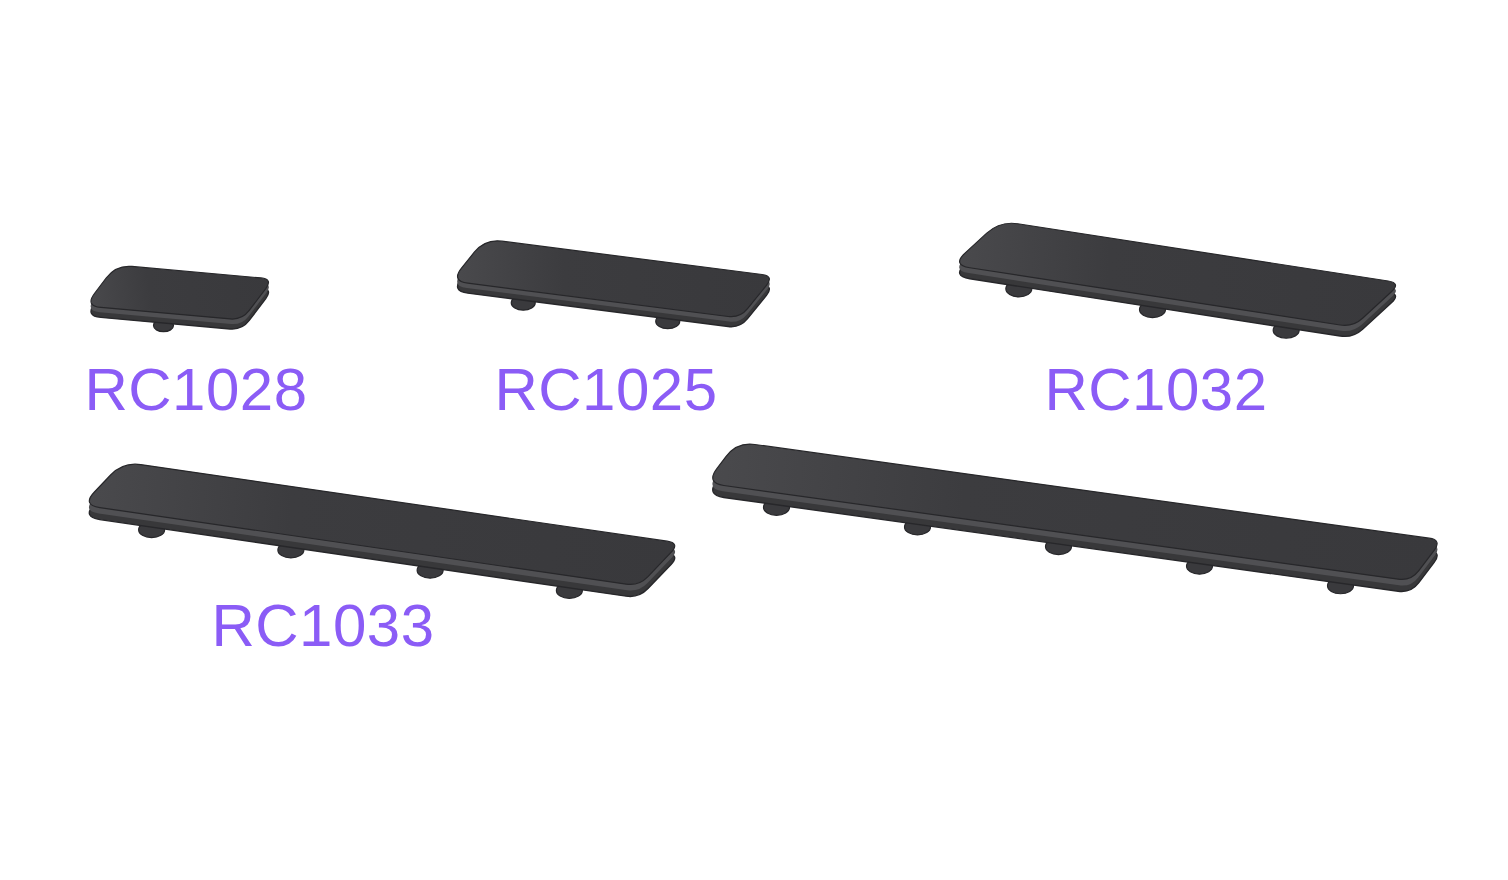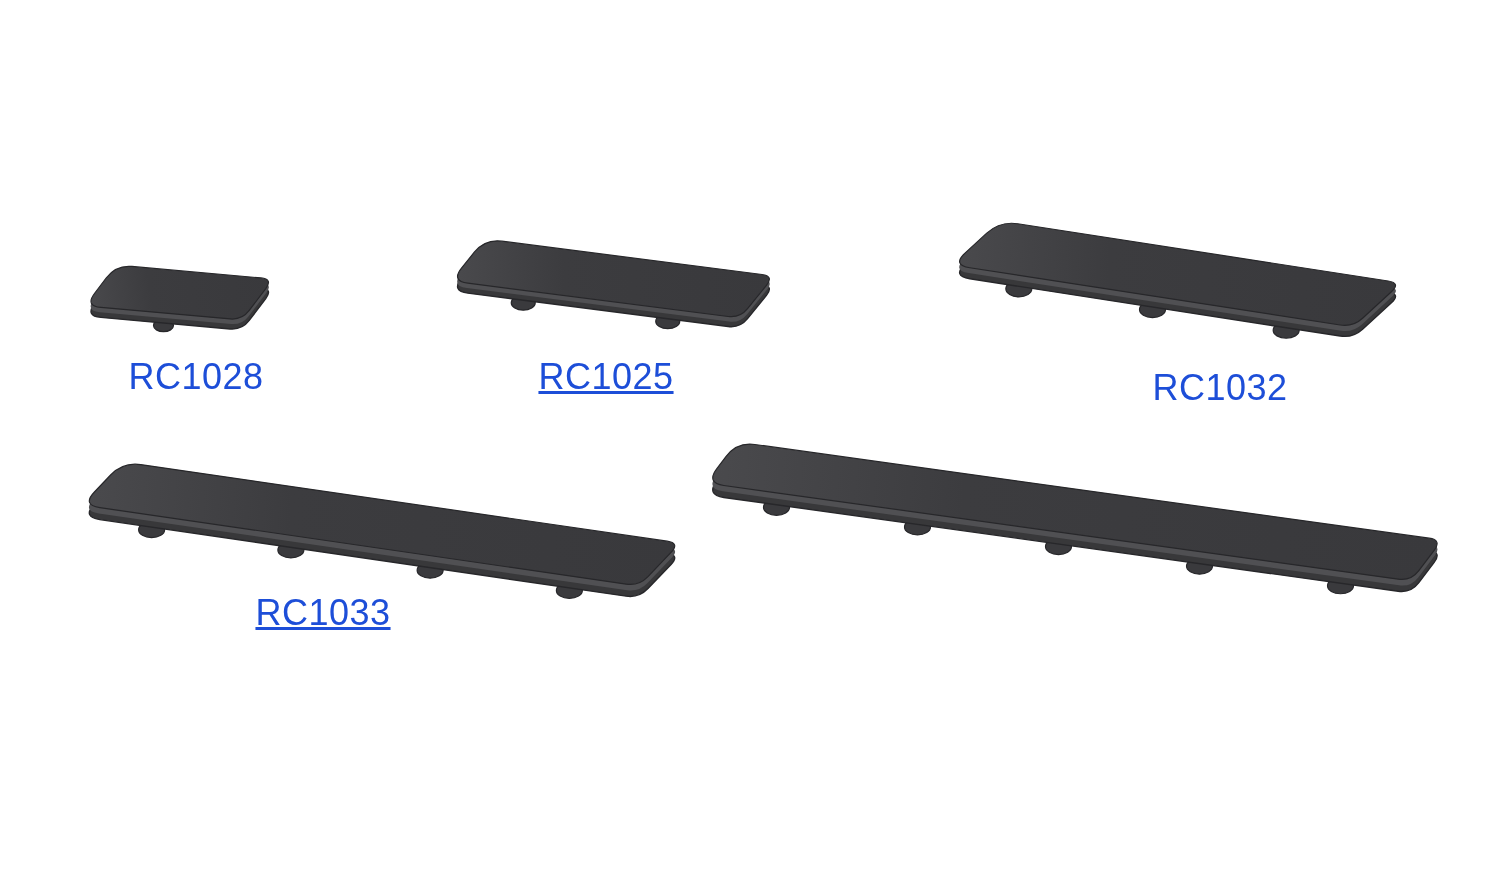--- a/index.html
+++ b/index.html
@@ -19,25 +19,25 @@
     position: absolute;
     left: 0;
     top: 0;
     width: 1508px;
     height: 880px;
     display: block;
   }
   .part-label {
     position: absolute;
     transform: translateX(-50%);
-    font-size: 36px;
+    font-size: 60px;
     line-height: 1.05;
     font-weight: 400;
     letter-spacing: 0.5px;
-    color: #1d4ed8;
+    color: #8b5cf6;
     white-space: nowrap;
     user-select: none;
   }
 </style>
 </head>
 <body>
 
 <div class="stage">
   <svg id="caps-svg" viewBox="0 0 1508 880" xmlns="http://www.w3.org/2000/svg">
       <defs>
@@ -103,16 +103,16 @@
         <ellipse cx="1058.5" cy="546.5" rx="13" ry="8.06" fill="#3a3a3d" stroke="#27272a" stroke-width="1.2"></ellipse>
         <ellipse cx="1199.5" cy="566.1" rx="13" ry="8.06" fill="#3a3a3d" stroke="#27272a" stroke-width="1.2"></ellipse>
         <ellipse cx="1340.5" cy="585.7" rx="13" ry="8.06" fill="#3a3a3d" stroke="#27272a" stroke-width="1.2"></ellipse>
         <path d="M 754.828573642624,456.47829818010945 L 1429.1238079247717,550.2101179810321 Q 1442,552 1434.1595924266674,562.3695713066659 L 1418.8404075733326,582.6304286933341 Q 1411,593 1398.1238079247717,591.2101179810321 L 723.828573642624,497.47829818010945 Q 706,495 716.8559489476914,480.64213203692424 L 726.1440510523086,468.35786796307576 Q 737,454 754.828573642624,456.47829818010945 Z" fill="#38383a" stroke="#27272a" stroke-width="1.4"></path>
         <path d="M 753.8380973291448,450.34061494788114 L 1430.1142842382508,544.3478012132604 Q 1442,546 1434.762700701539,555.5719119753838 L 1418.237299298461,577.4280880246162 Q 1411,587 1399.1142842382508,585.3478012132604 L 722.8380973291448,491.34061494788114 Q 706,489 716.2528406728197,475.4397913682062 L 726.7471593271803,461.5602086317938 Q 737,448 753.8380973291448,450.34061494788114 Z" fill="#505053"></path>
         <path d="M 754.828573642624,444.47829818010945 L 1429.1238079247717,538.2101179810321 Q 1442,540 1434.1595924266674,550.3695713066659 L 1418.8404075733326,570.6304286933341 Q 1411,581 1398.1238079247717,579.2101179810321 L 723.828573642624,485.47829818010945 Q 706,483 716.8559489476914,468.64213203692424 L 726.1440510523086,456.35786796307576 Q 737,442 754.828573642624,444.47829818010945 Z" fill="url(#grad-4)" stroke="#27272a" stroke-width="1.2"></path>
       </g>
     </svg>
 
   <div class="part-label" style="left: 196px; top: 358px;">RC1028</div>
-  <div class="part-label" style="left: 606px; top: 358px; text-decoration: underline;">RC1025</div>
-  <div class="part-label" style="left: 1220px; top: 358px; margin-top: 11px;">RC1032</div>
-  <div class="part-label" style="left: 323px; top: 594px; text-decoration: underline;">RC1033</div>
+  <div class="part-label" style="left: 606px; top: 358px;">RC1025</div>
+  <div class="part-label" style="left: 1156px; top: 358px;">RC1032</div>
+  <div class="part-label" style="left: 323px; top: 594px;">RC1033</div>
 </div>
 
 </body></html>

